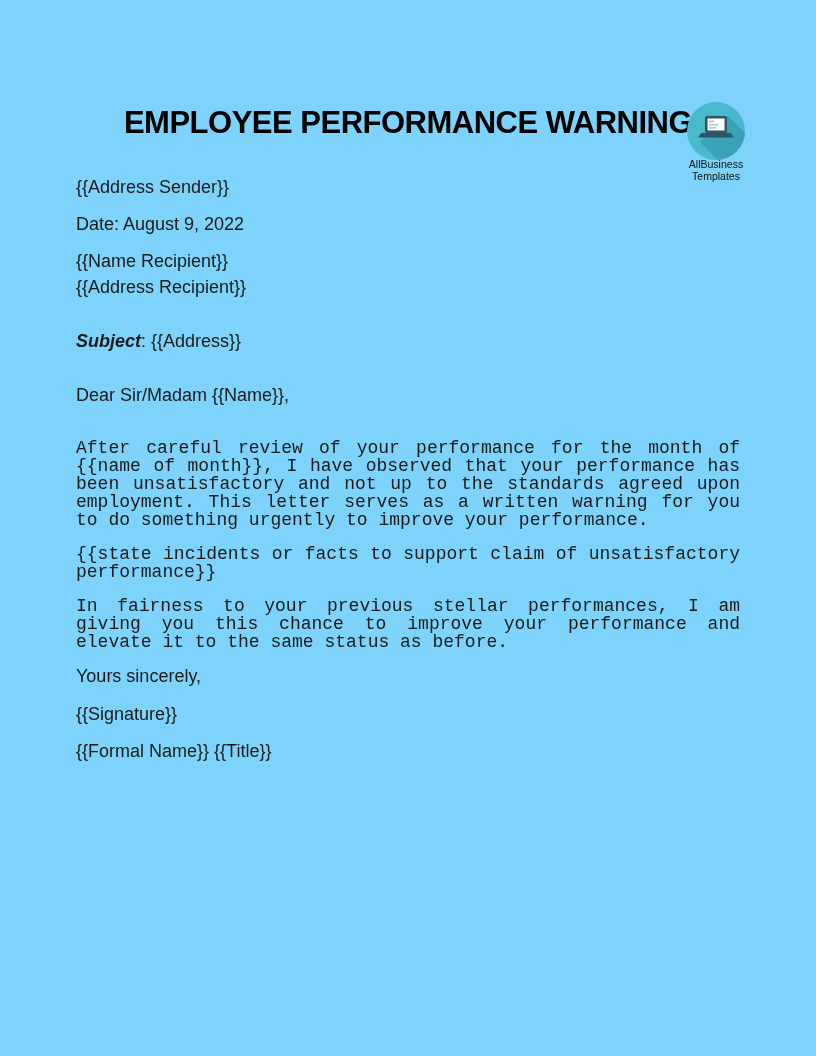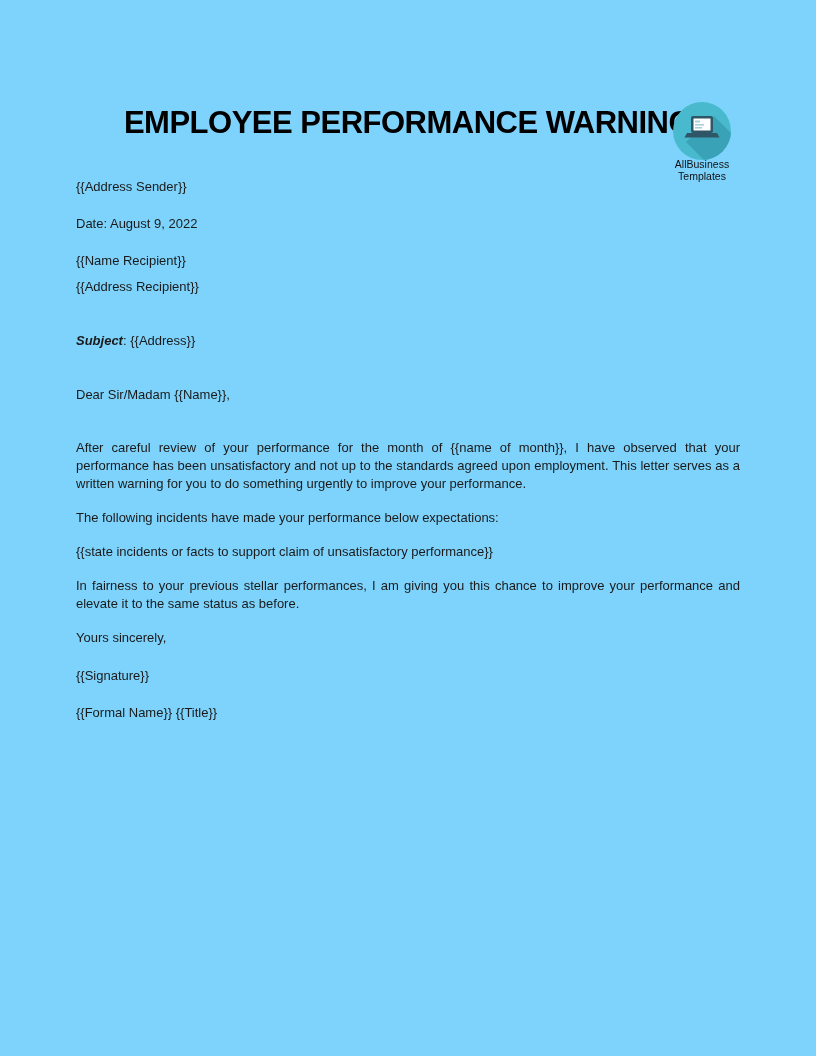--- a/index.html
+++ b/index.html
@@ -26,42 +26,42 @@
     font-size: 31px;
     line-height: 42px;
     font-weight: 700;
     letter-spacing: -0.5px;
     color: #000000;
     white-space: nowrap;
   }
   .logo {
     position: absolute;
     top: 102px;
-    right: 82px;
+    right: 68px;
     width: 64px;
     text-align: center;
   }
   .logo svg { display: block; margin: 0 auto; }
   .logo-caption {
     margin-top: -2px;
     font-size: 10.5px;
     line-height: 12px;
     color: #111111;
     white-space: nowrap;
   }
   .letter p {
     margin: 0 0 19px 0;
-    font-size: 13px;
+    font-size: 18px;
     line-height: 18px;
     text-align: justify;
   }
   p.first-line { margin-top: 34px; }
   p.tight { margin-bottom: 8px; }
   p.gap-big { margin-bottom: 36px; }
-  p.gap-para { margin-bottom: 16px; }
+  p.gap-para { margin-bottom: 16px; font-family: Liberation Mono, monospace; }
   p.gap-salutation { margin-bottom: 35px; }
   p.gap-before-close { margin-bottom: 34px; }
   p.gap-close { margin-bottom: 20px; }
   .bold { font-weight: 700; font-style: italic; }
 </style>
 </head>
 <body>
 
 <div class="page">
 
@@ -102,21 +102,20 @@
     <p class="tight">{{Name Recipient}}</p>
 
     <p class="gap-big">{{Address Recipient}}</p>
 
     <p class="gap-big"><span class="bold">Subject</span><span>: {{Address}}</span></p>
 
     <p class="gap-salutation">Dear Sir/Madam {{Name}},</p>
 
     <p class="gap-para">After careful review of your performance for the month of {{name of month}}, I have observed that your performance has been unsatisfactory and not up to the standards agreed upon employment. This letter serves as a written warning for you to do something urgently to improve your performance.</p>
 
-    <p class="gap-para">The following incidents have made your performance below expectations:</p>
 
     <p class="gap-para">{{state incidents or facts to support claim of unsatisfactory performance}}</p>
 
     <p class="gap-para">In fairness to your previous stellar performances, I am giving you this chance to improve your performance and elevate it to the same status as before.</p>
 
 
     <p class="gap-close">Yours sincerely,</p>
 
     <p>{{Signature}}</p>
 

